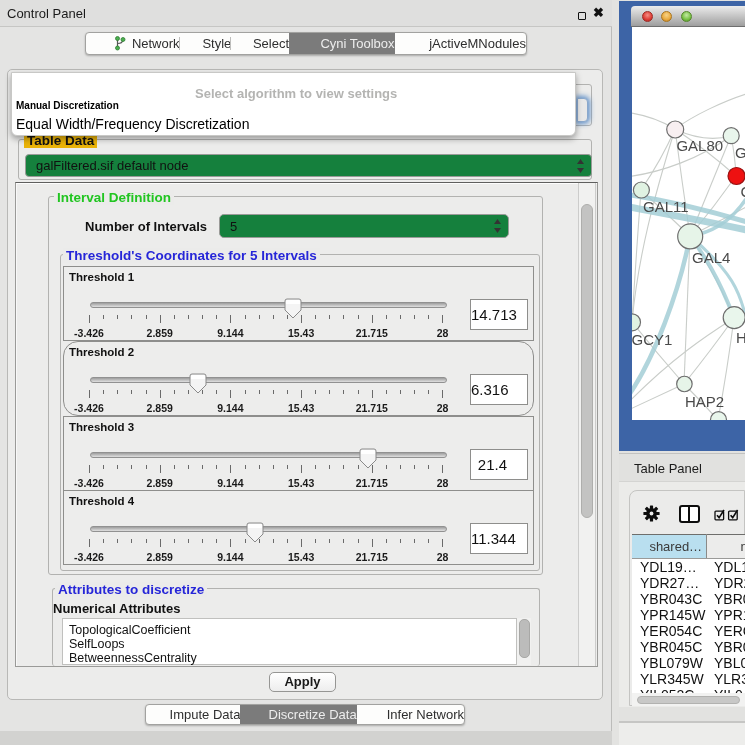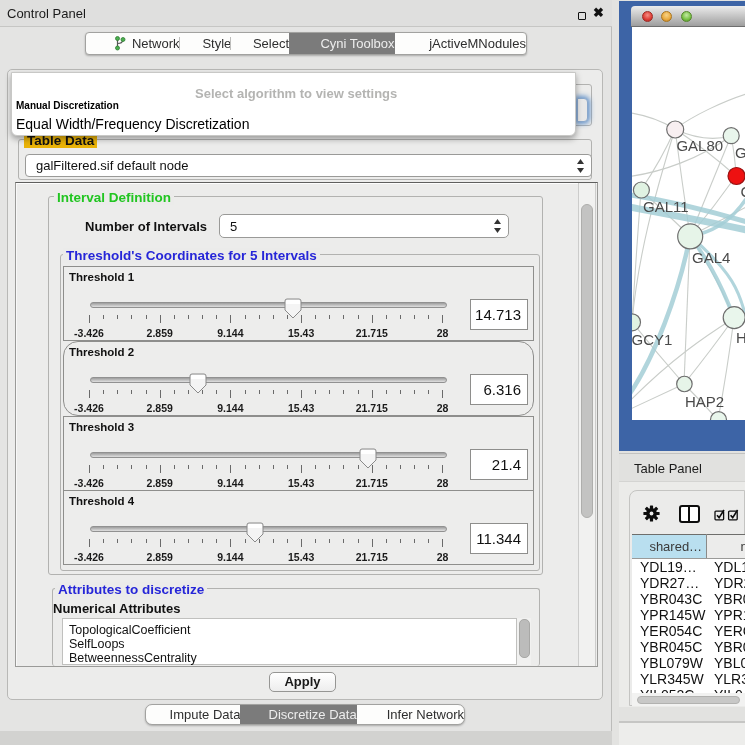--- a/index.html
+++ b/index.html
@@ -22,46 +22,46 @@
 .tab.sel { background:#7b7b7b; color:#ededed; }
 
 
 #content { left:7px; top:69px; width:596px; height:631px; background:#ececeb; border:1px solid #b8b8b6; border-radius:5px; }
 
 
 .group { position:absolute; border:1px solid #b2b2b0; border-radius:3px; }
 .glabel { position:absolute; font-size:13.5px; font-weight:bold; background:#eab308; padding:0 3px; white-space:nowrap; }
 
 
-.combo { position:absolute; background:#ffffff; border:1px solid #9a9a98; border-radius:4px; font-size:13px; color:#111; display:flex; align-items:center; }
+.combo { position:absolute; background:#15803d; border:1px solid #9a9a98; border-radius:4px; font-size:13px; color:#111; display:flex; align-items:center; }
 .combo .tx { padding-left:10px; }
 .arr { position:absolute; right:6px; top:50%; margin-top:-7px; width:9px; height:14px; }
 
 
 #bigpanel { left:15px; top:182px; width:583px; height:485px; background:#ececeb; border:1px solid #9a9a98; border-top-color:#5f5f5e; box-shadow:inset 0 1px 0 #fdfdfd, inset 1px 0 0 #f8f8f8; overflow:hidden; }
 #vscroll { left:578px; top:183px; width:18px; height:483px; background:#f1f1f0; border-left:1px solid #cccccb; border-right:1px solid #cccccb; }
 #vthumb { left:581px; top:204px; width:12px; height:314px; background:#c3c3c2; border:1px solid #aeaeac; border-radius:6px; }
 
 
 .tblock { position:absolute; left:63px; width:471px; height:75px; background:#ededec; border:1px solid #8e8e8c; }
 .tblock .name { position:absolute; left:5px; top:4px; font-size:11.5px; font-weight:bold; color:#111; }
 .track { position:absolute; left:26px; top:35px; width:357px; height:6px; border:1px solid #919191; border-radius:3px; background:linear-gradient(#9d9d9d,#e0e0e0); }
 .thumb { position:absolute; top:31px; width:20px; height:21px; }
-.vbox { position:absolute; left:406px; top:32px; width:58px; height:31px; background:#fff; border:1px solid #8e8e8c; font-size:15px; color:#111; text-align:right; line-height:29px; padding-right:6px; }
+.vbox { position:absolute; left:406px; top:32px; width:58px; height:31px; background:#fff; border:1px solid #8e8e8c; font-size:15px; color:#111; text-align:right; line-height:29px; padding-right:20px; }
 .ticks { position:absolute; left:0; top:48px; width:471px; height:8px; }
 .slabels { position:absolute; left:0; top:60px; width:471px; height:12px; font-size:10.5px; font-weight:bold; color:#1a1a1a; }
 .slabels span { position:absolute; transform:translateX(-50%); }
 
 
 #attrlist { left:62px; top:618px; width:455px; height:47px; background:#fff; border:1px solid #c0c0be; font-size:12.5px; color:#111; padding-top:4px; }
 #attrlist div { padding-left:6px; height:14px; line-height:14px; }
 
 
 #apply { left:269px; top:672px; width:67px; height:20px; background:linear-gradient(#ffffff,#ededed); border:1px solid #969694; border-radius:5px; font-size:13px; font-weight:bold; color:#1a1a1a; text-align:center; line-height:18px; }
-#tabs-bot { left:145px; top:704px; width:320px; height:21px;border-radius:7px; }
+#tabs-bot { left:145px; top:704px; width:320px; height:21px; }
 
 
 #net { left:619px; top:1px; width:126px; height:450px; background:#3d64a6; }
 #net-title { left:631px; top:6px; width:114px; height:21px; background:linear-gradient(#ececec,#9e9e9e); border-bottom:1px solid #6e6e6e; border-top-left-radius:4px; }
 .light { position:absolute; top:11px; width:11px; height:11px; border-radius:50%; }
 #canvas { left:632px; top:27px; width:113px; height:393px; background:#fff; }
 
 
 #tp-bar { left:619px; top:453px; width:126px; height:29px; background:#e1e1df; border-top:1px solid #c2c2c0; border-bottom:1px solid #d4d4d2; }
 #tp-bar .t { position:absolute; left:15px; top:7px; font-size:13px; color:#1c1c1c; }

